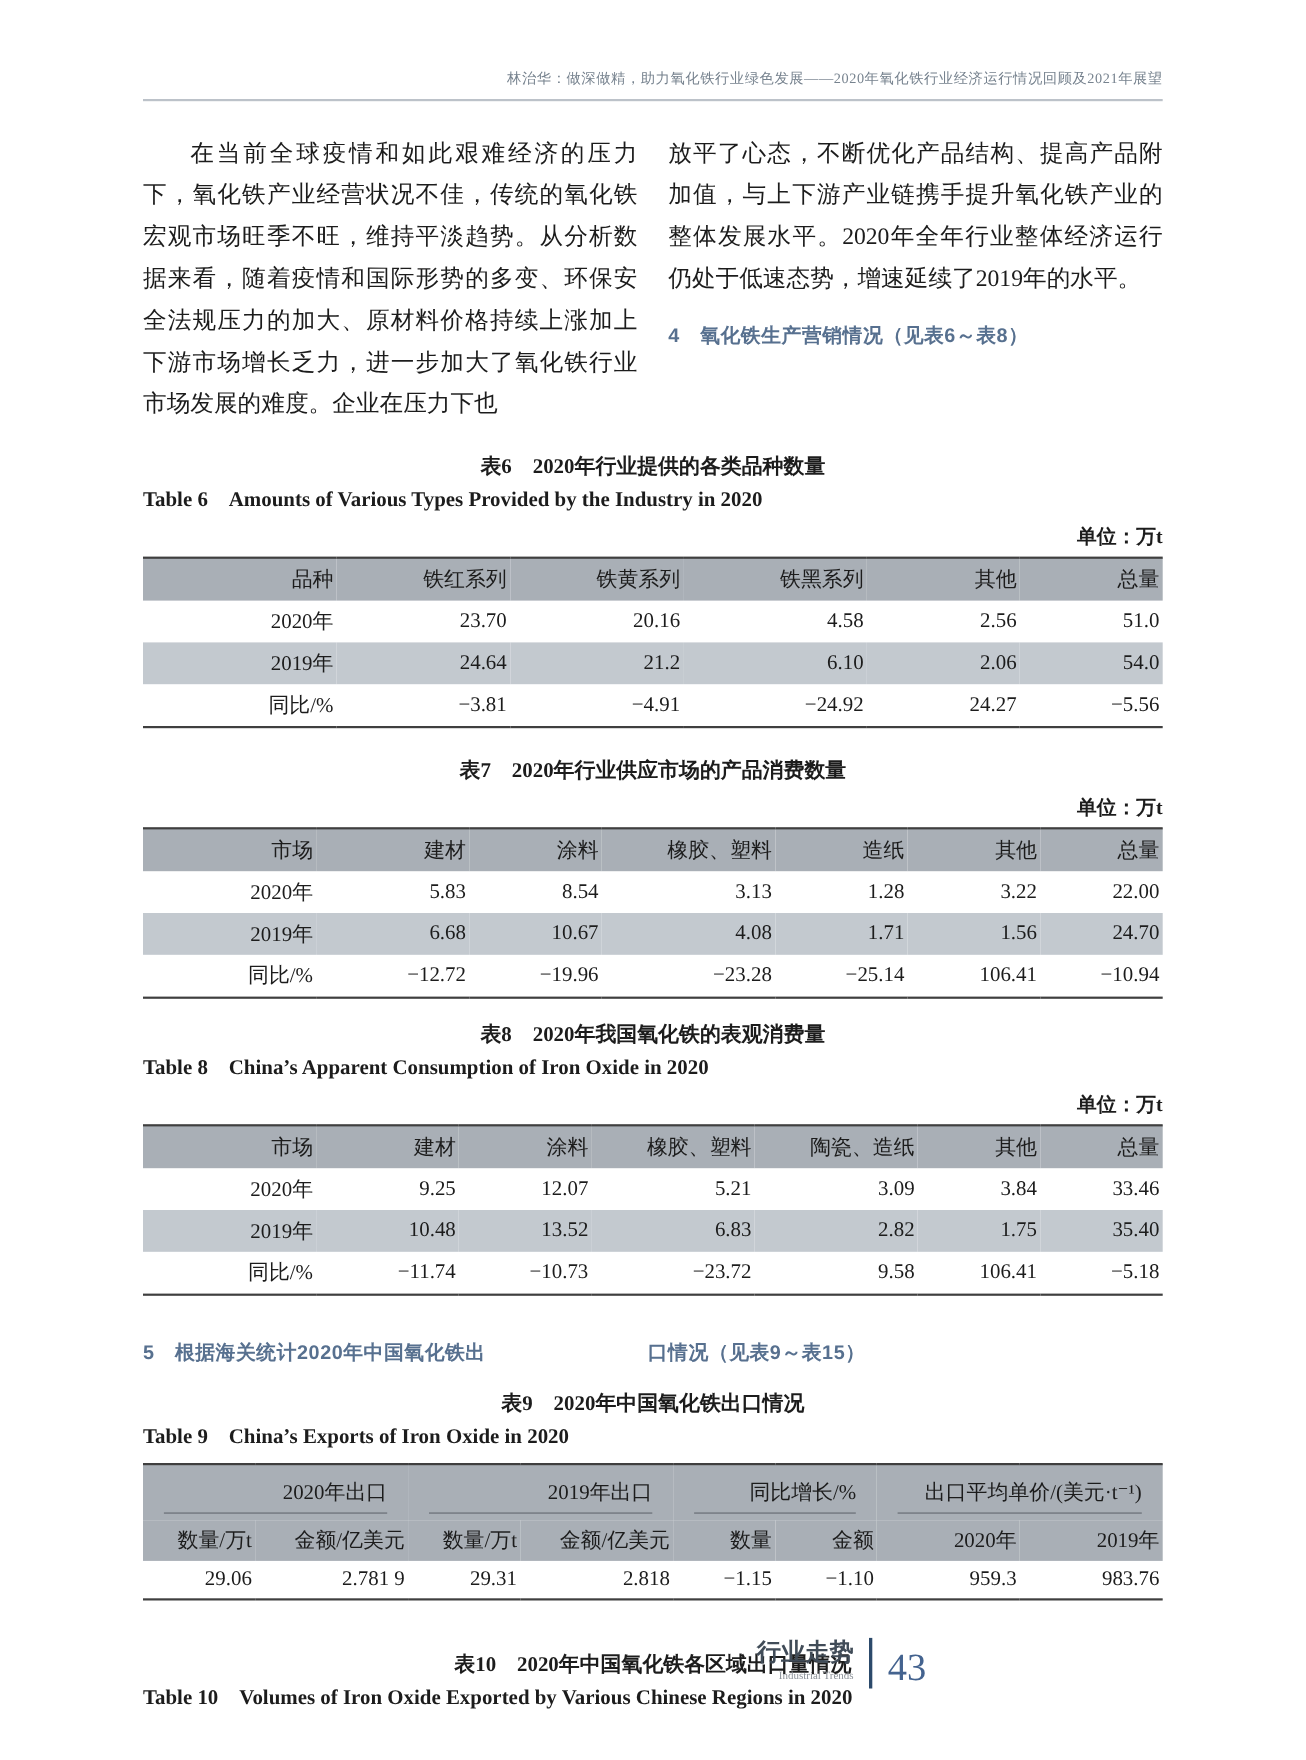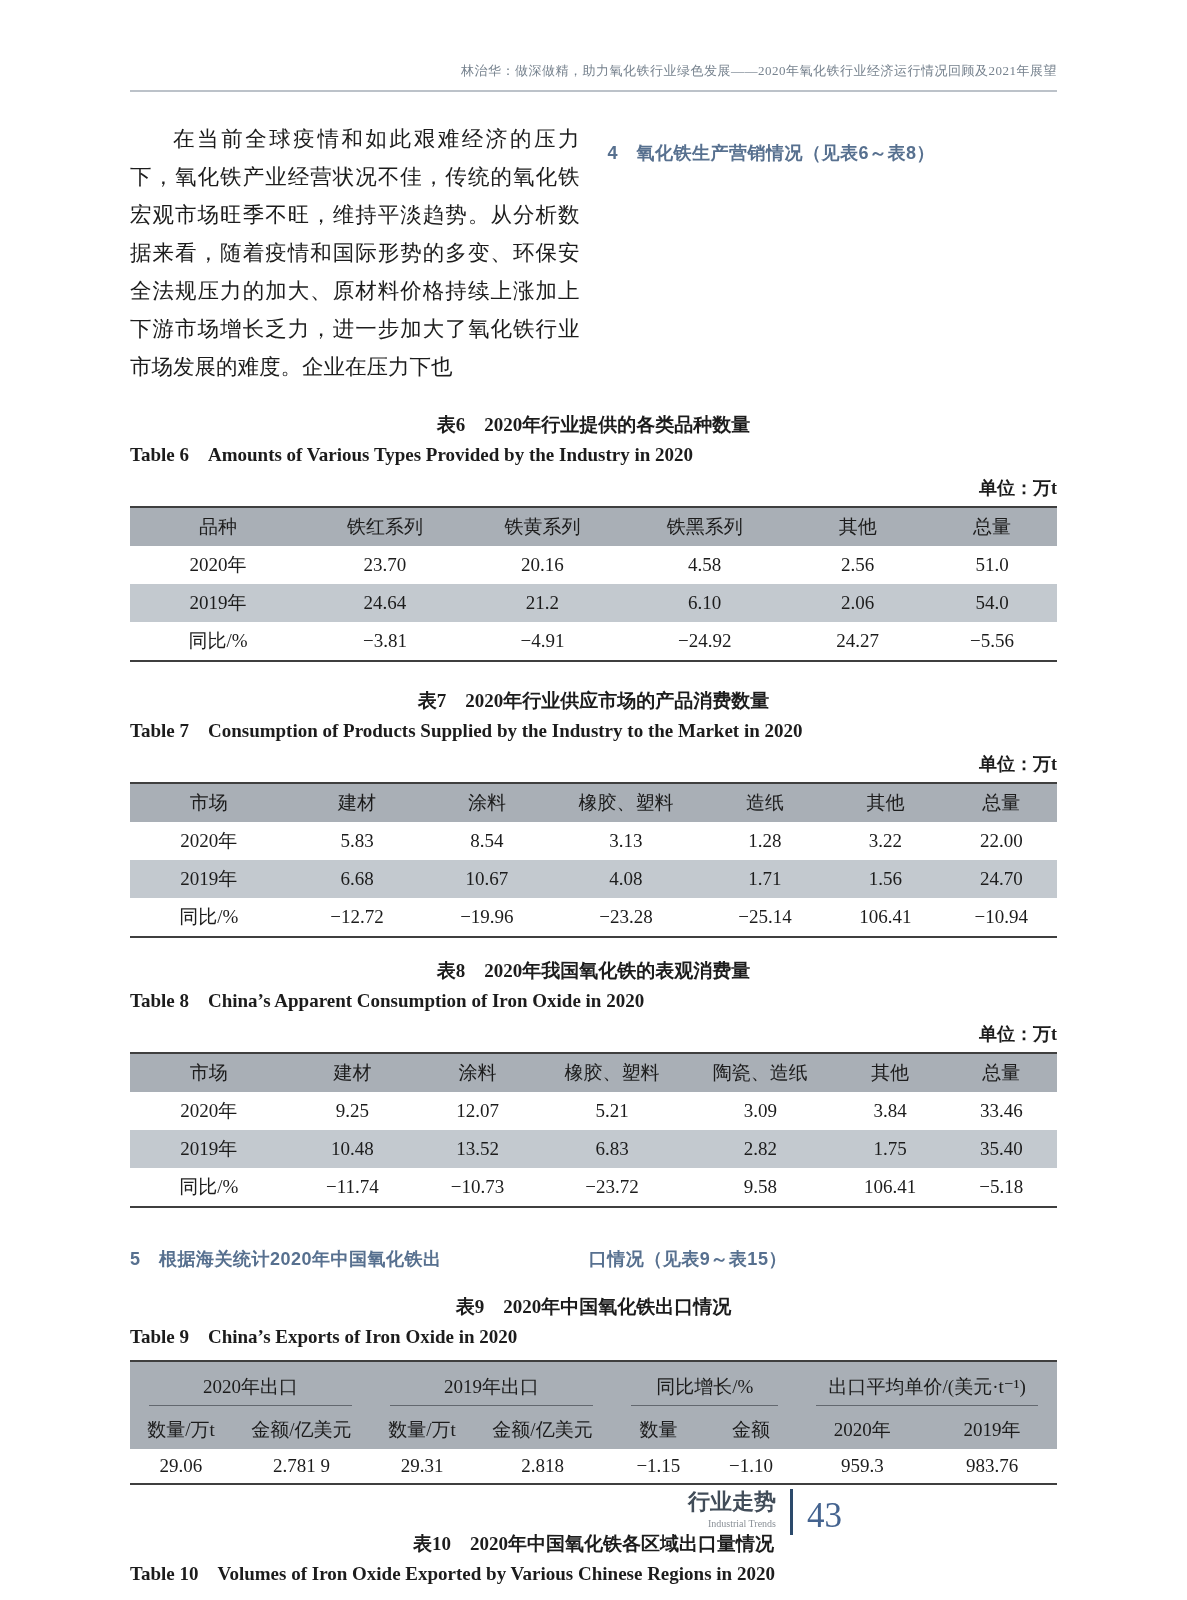--- a/index.html
+++ b/index.html
@@ -31,21 +31,21 @@
   
   .table-block { margin-top:26px; }
   .cap-cn { text-align:center; font-weight:bold; font-size:19px; line-height:26px; }
   .cap-en { text-align:left; font-weight:bold; font-size:19px; line-height:26px; margin-top:4px; }
   .unit { text-align:right; font-weight:bold; font-size:18px; margin:8px 0 6px 0; }
   .no-unit { height:10px; }
 
   table.data-table {
     width:100%; border-collapse:collapse; table-layout:fixed;
     border-top:2.5px solid #3f3f3f; border-bottom:2.5px solid #3f3f3f;
-    text-align:center; font-size:19px;
+    text-align:right; font-size:19px;
   }
   table.data-table th, table.data-table td { font-weight:normal; padding:6px 3px; }
   table.data-table thead tr { background:#a9afb6; }
   table.data-table tbody tr.stripe { background:#c3c9cf; }
   th.group-th { padding:0 0 0 0; }
   th.group-th .gline { border-bottom:1.5px solid #63686f; margin:0 16px; padding:6px 0 5px 0; }
   tr.sub-row th { padding-top:5px; }
 
   
   .footer { position:absolute; top:1488px; left:12px; width:980px; }
@@ -62,20 +62,21 @@
 <div class="page">
 
   <div class="running-head">林治华：做深做精，助力氧化铁行业绿色发展——2020年氧化铁行业经济运行情况回顾及2021年展望</div>
   <hr class="head-rule">
 
   <div class="columns">
     <div class="col first">
       <p>在当前全球疫情和如此艰难经济的压力下，氧化铁产业经营状况不佳，传统的氧化铁宏观市场旺季不旺，维持平淡趋势。从分析数据来看，随着疫情和国际形势的多变、环保安全法规压力的加大、原材料价格持续上涨加上下游市场增长乏力，进一步加大了氧化铁行业市场发展的难度。企业在压力下也</p>
     </div>
     <div class="col">
+      <p>放平了心态，不断优化产品结构、提高产品附加值，与上下游产业链携手提升氧化铁产业的整体发展水平。2020年全年行业整体经济运行仍处于低速态势，增速延续了2019年的水平。</p>
       <div class="section-heading">4　氧化铁生产营销情况（见表6～表8）</div>
     </div>
   </div>
 
   <section class="table-block">
     <div class="cap-cn">表6　2020年行业提供的各类品种数量</div>
     <div class="cap-en">Table 6　Amounts of Various Types Provided by the Industry in 2020</div>
     <div class="unit">单位：万t</div>
     <table class="data-table" data-table="t6">
         <colgroup>
@@ -120,21 +121,20 @@
             <td>−24.92</td>
             <td>24.27</td>
             <td>−5.56</td>
           </tr>
         </tbody>
       </table>
   </section>
 
   <section class="table-block">
     <div class="cap-cn">表7　2020年行业供应市场的产品消费数量</div>
-    <div class="cap-en">Table 7　Consumption of Products Supplied by the Industry to the Market in 2020</div>
     <div class="unit">单位：万t</div>
     <table class="data-table" data-table="t7">
         <colgroup>
           <col style="width: 17%;">
           <col style="width: 15%;">
           <col style="width: 13%;">
           <col style="width: 17%;">
           <col style="width: 13%;">
           <col style="width: 13%;">
           <col style="width: 12%;">

